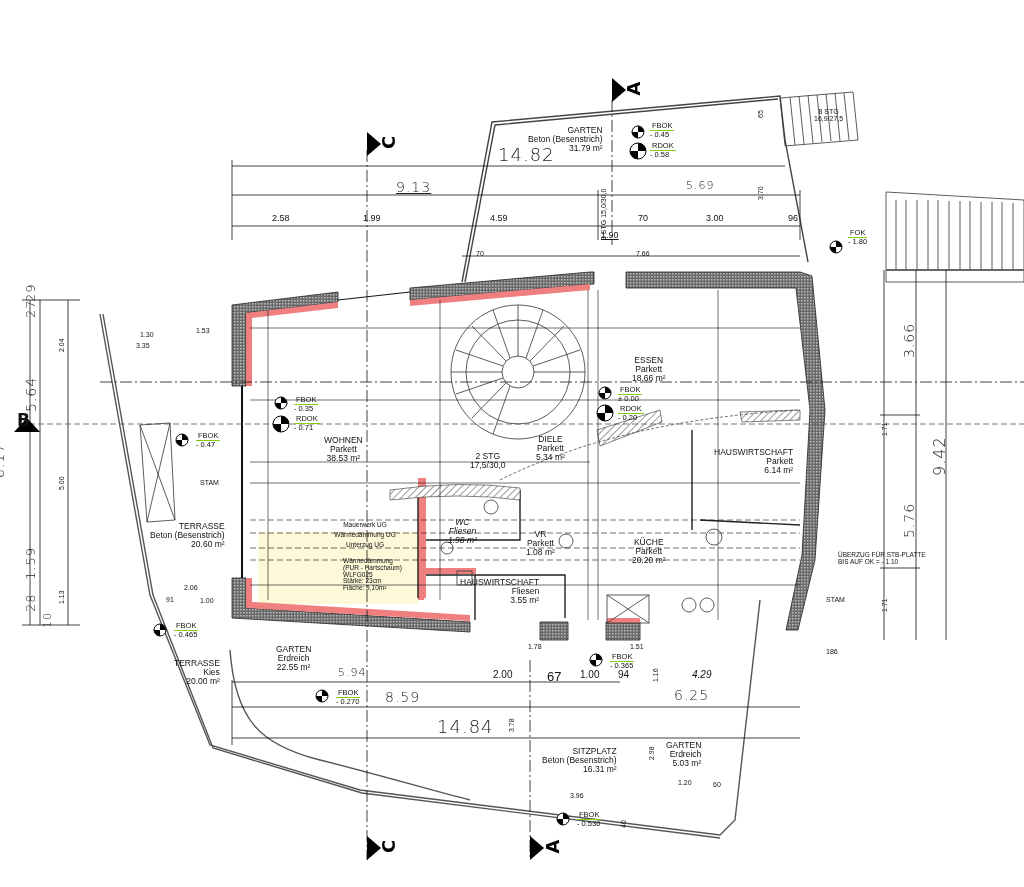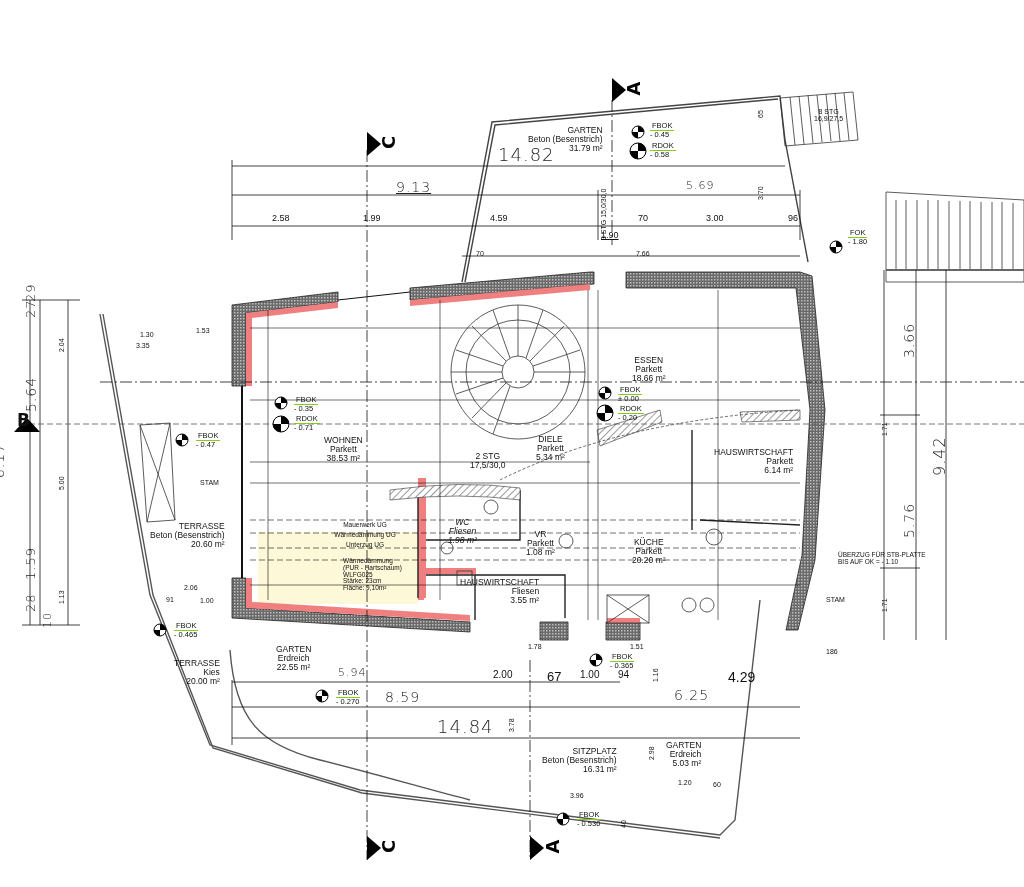--- a/index.html
+++ b/index.html
@@ -419,21 +419,21 @@
 
 <div class="lbl dim-big" style="left:437px; top:718px; font-size:18px;">14.84</div>
 <div class="lbl dim-big" style="left:338px; top:667px; font-size:11px;">5.94</div>
 <div class="lbl dim-big" style="left:385px; top:690px; font-size:14px;">8.59</div>
 <div class="lbl dim-big" style="left:674px; top:688px; font-size:14px;">6.25</div>
 <div class="lbl dim-mid" style="left:493px; top:670px; font-size:10px;">2.00</div>
 <div class="lbl dim-mid" style="left:547px; top:670px; font-size:13px;">67</div>
 <div class="lbl dim-mid" style="left:580px; top:670px; font-size:10px;">1.00</div>
 <div class="lbl dim-mid" style="left:618px; top:670px; font-size:10px;">94</div>
 <div class="lbl dim-sm vert" style="left:652px; top:682px;">1.16</div>
-<div class="lbl dim-mid" style="left:728px; top:670px; font-size:14px;">4.29</div>
+<div class="lbl dim-mid" style="left:692px; top:670px; font-size:10px;font-style:italic;">4.29</div>
 <div class="lbl dim-sm" style="left:528px; top:643px;">1.78</div>
 <div class="lbl dim-sm" style="left:630px; top:643px;">1.51</div>
 <div class="lbl dim-sm vert" style="left:508px; top:732px;">3.78</div>
 <div class="lbl dim-sm" style="left:570px; top:792px;">3.96</div>
 <div class="lbl dim-sm vert" style="left:648px; top:760px;">2.98</div>
 <div class="lbl dim-sm" style="left:678px; top:779px;">1.20</div>
 <div class="lbl dim-sm" style="left:713px; top:781px;">60</div>
 <div class="lbl dim-sm vert" style="left:620px; top:828px;">40</div>
 
 </body></html>

